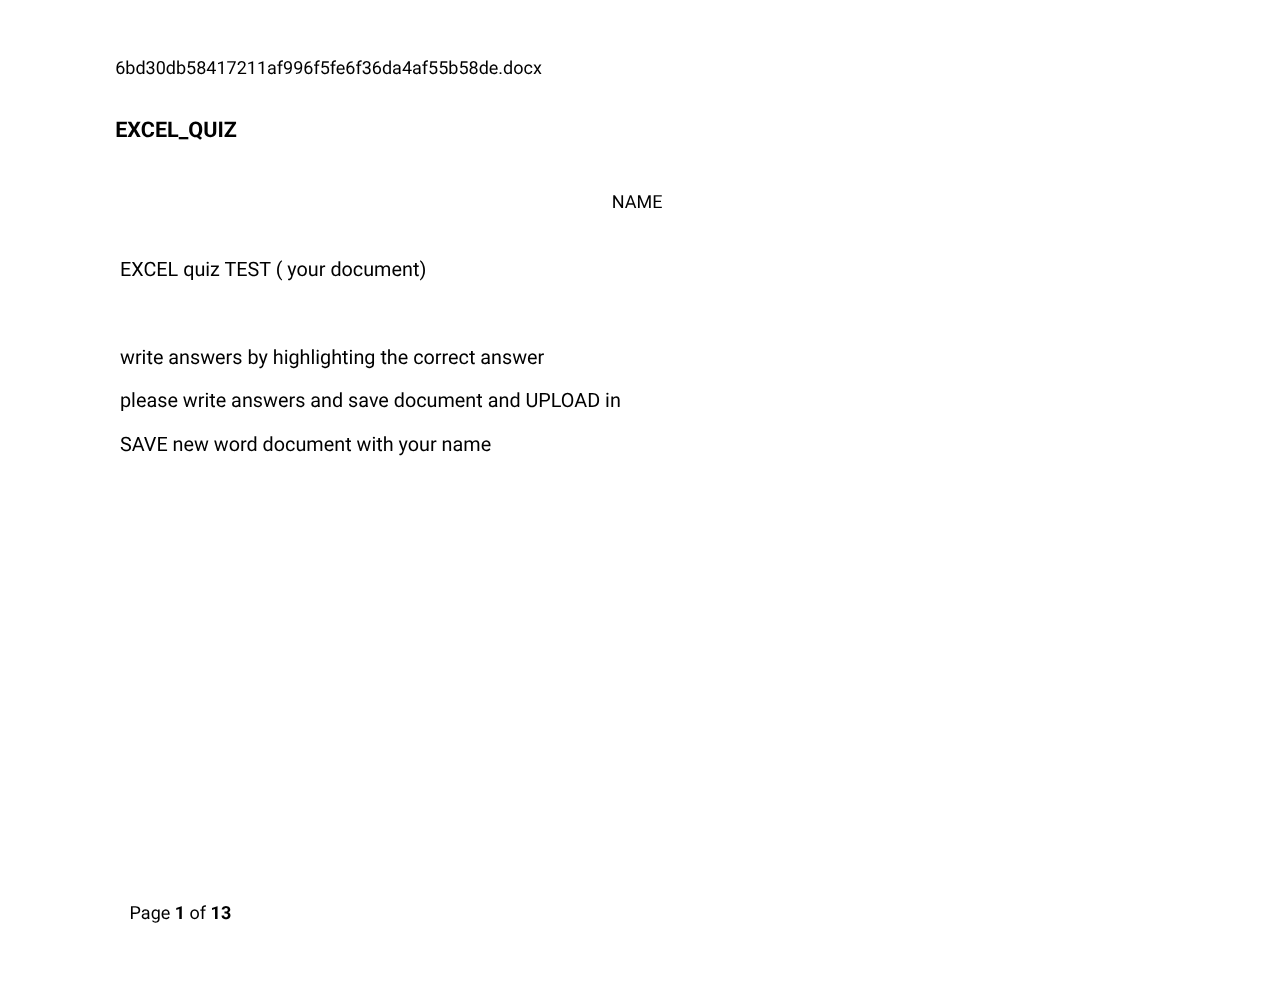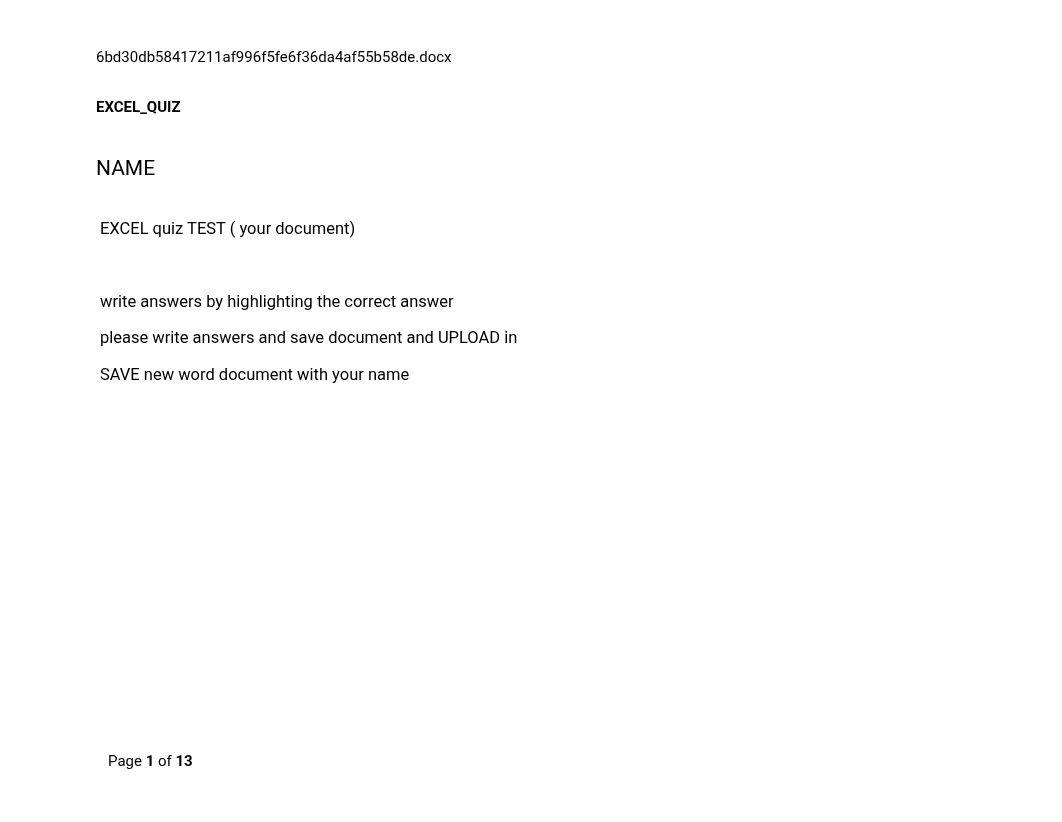--- a/index.html
+++ b/index.html
@@ -16,27 +16,28 @@
       color: #000000;
     }
     .page {
       padding: 48px 96px 0 96px;
     }
     .filename {
       font-size: 15px;
       margin-bottom: 32px;
     }
     .doc-title {
-      font-size: 15px;
+      font-size: 18px;
       font-weight: bold;
       margin-bottom: 40px;
     }
     .name-field {
-      font-size: 21px;
+      font-size: 15px;
       margin-bottom: 32px;
+      text-align: center;
     }
     .instructions-heading {
       font-size: 15px;
       font-weight: bold;
       margin-bottom: 50px;
     }
     .instructions-body {
       font-size: 16.5px;
       line-height: 2.1;
       padding-left: 4px;

